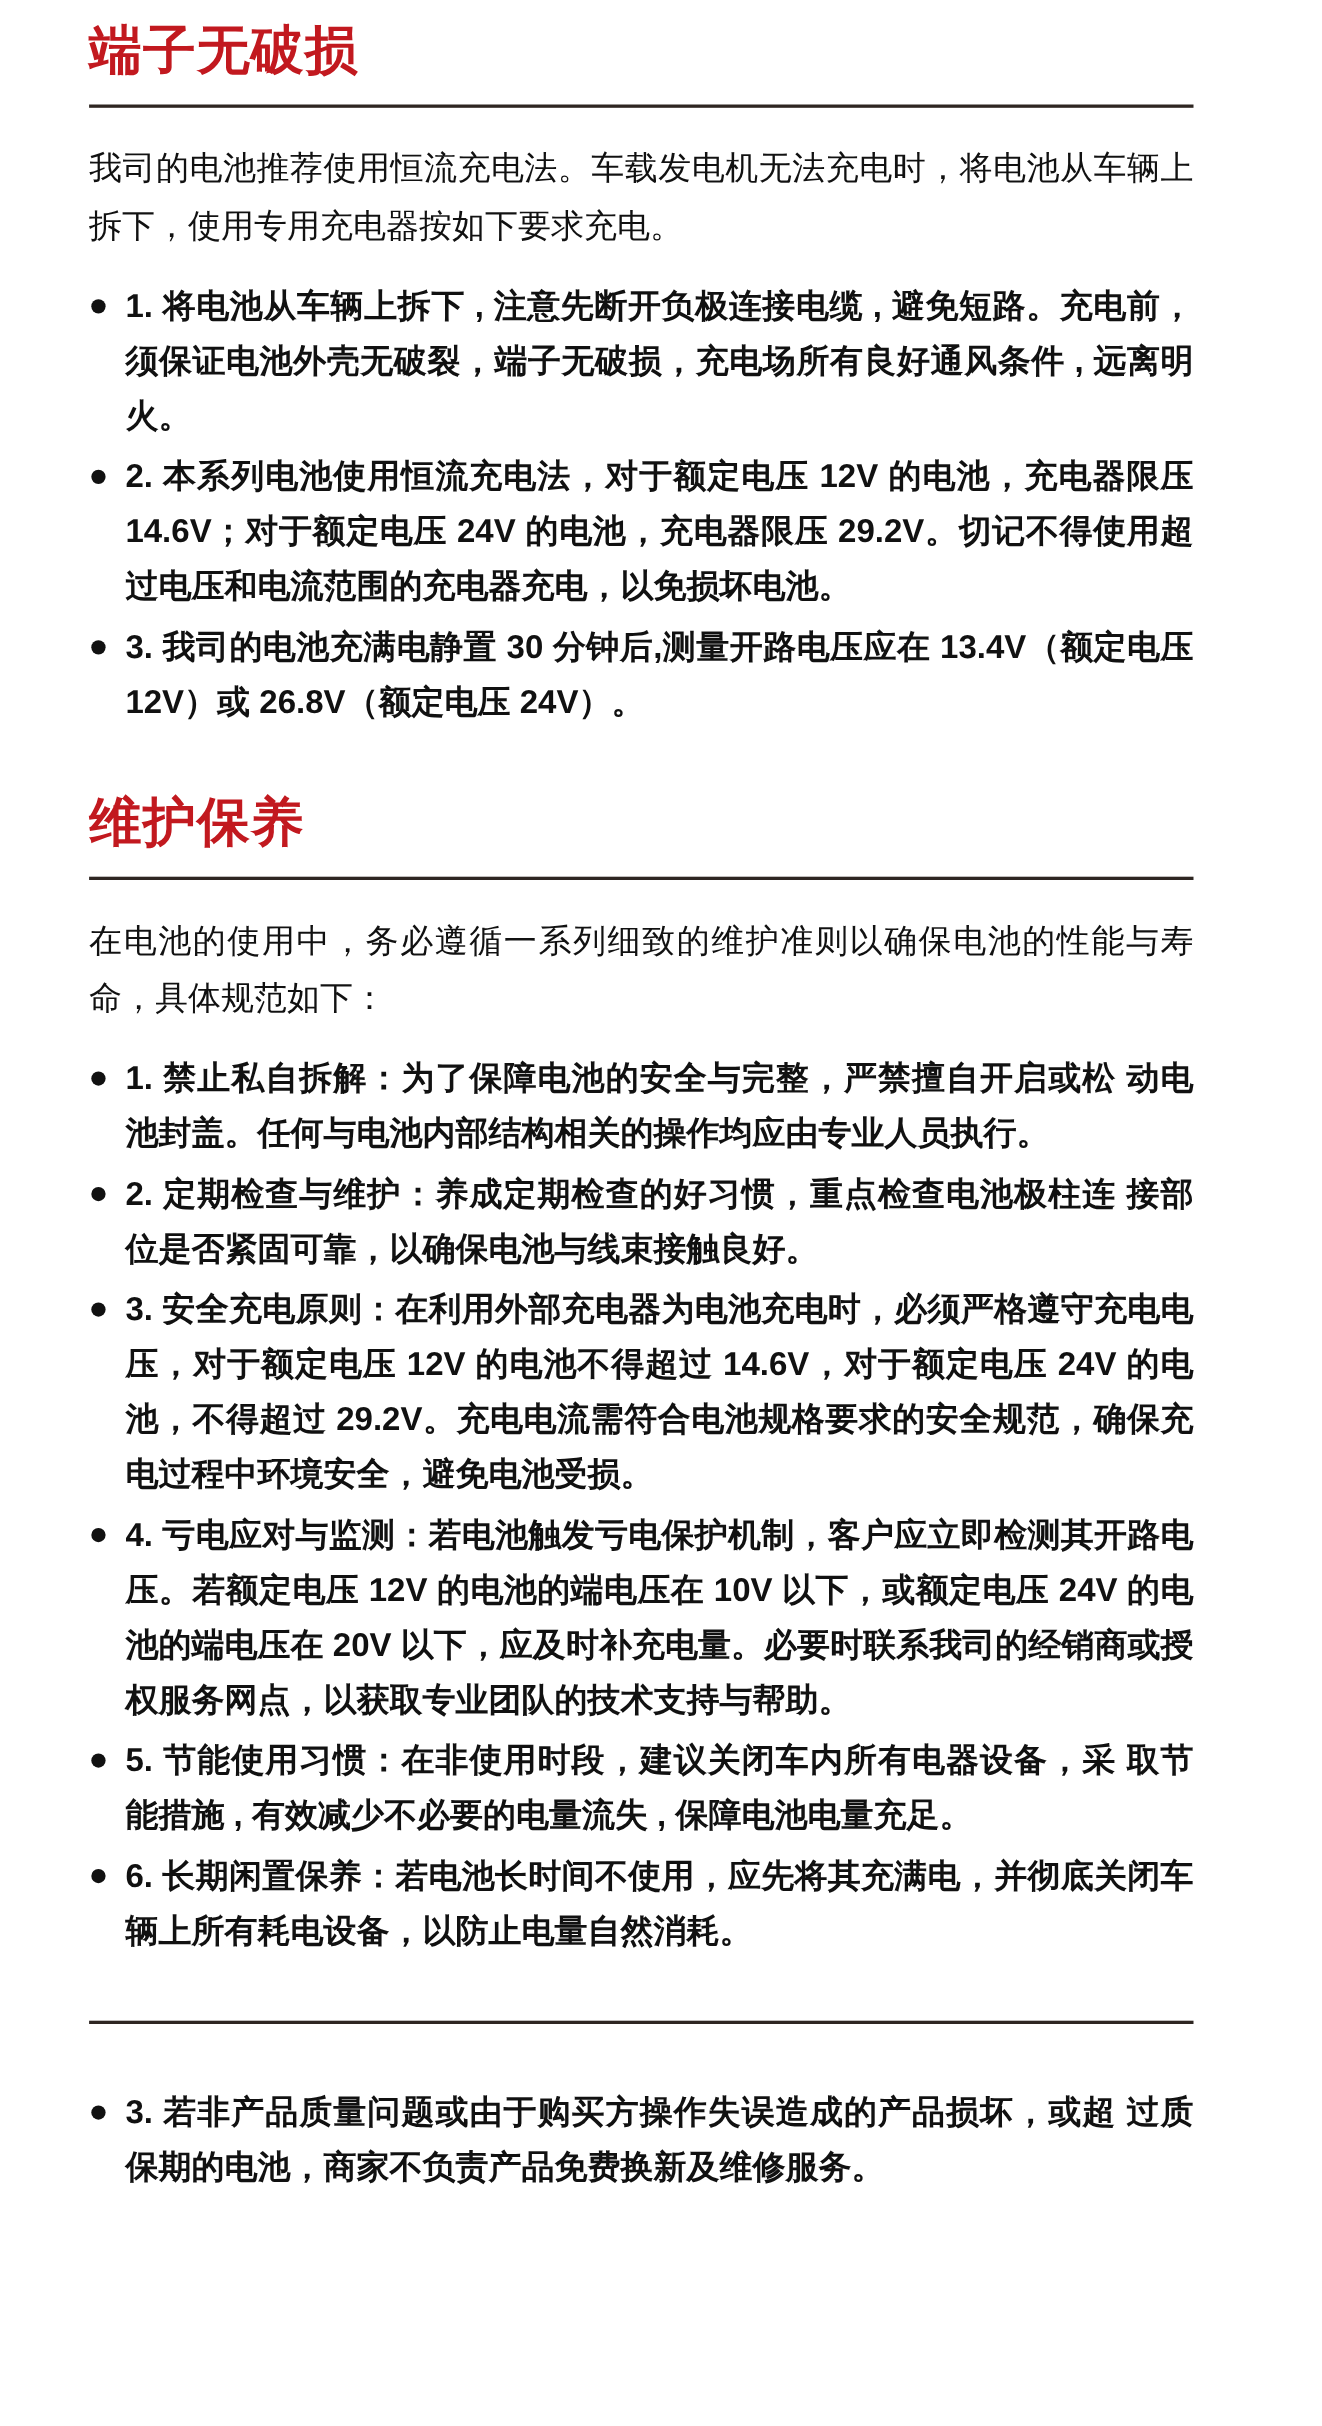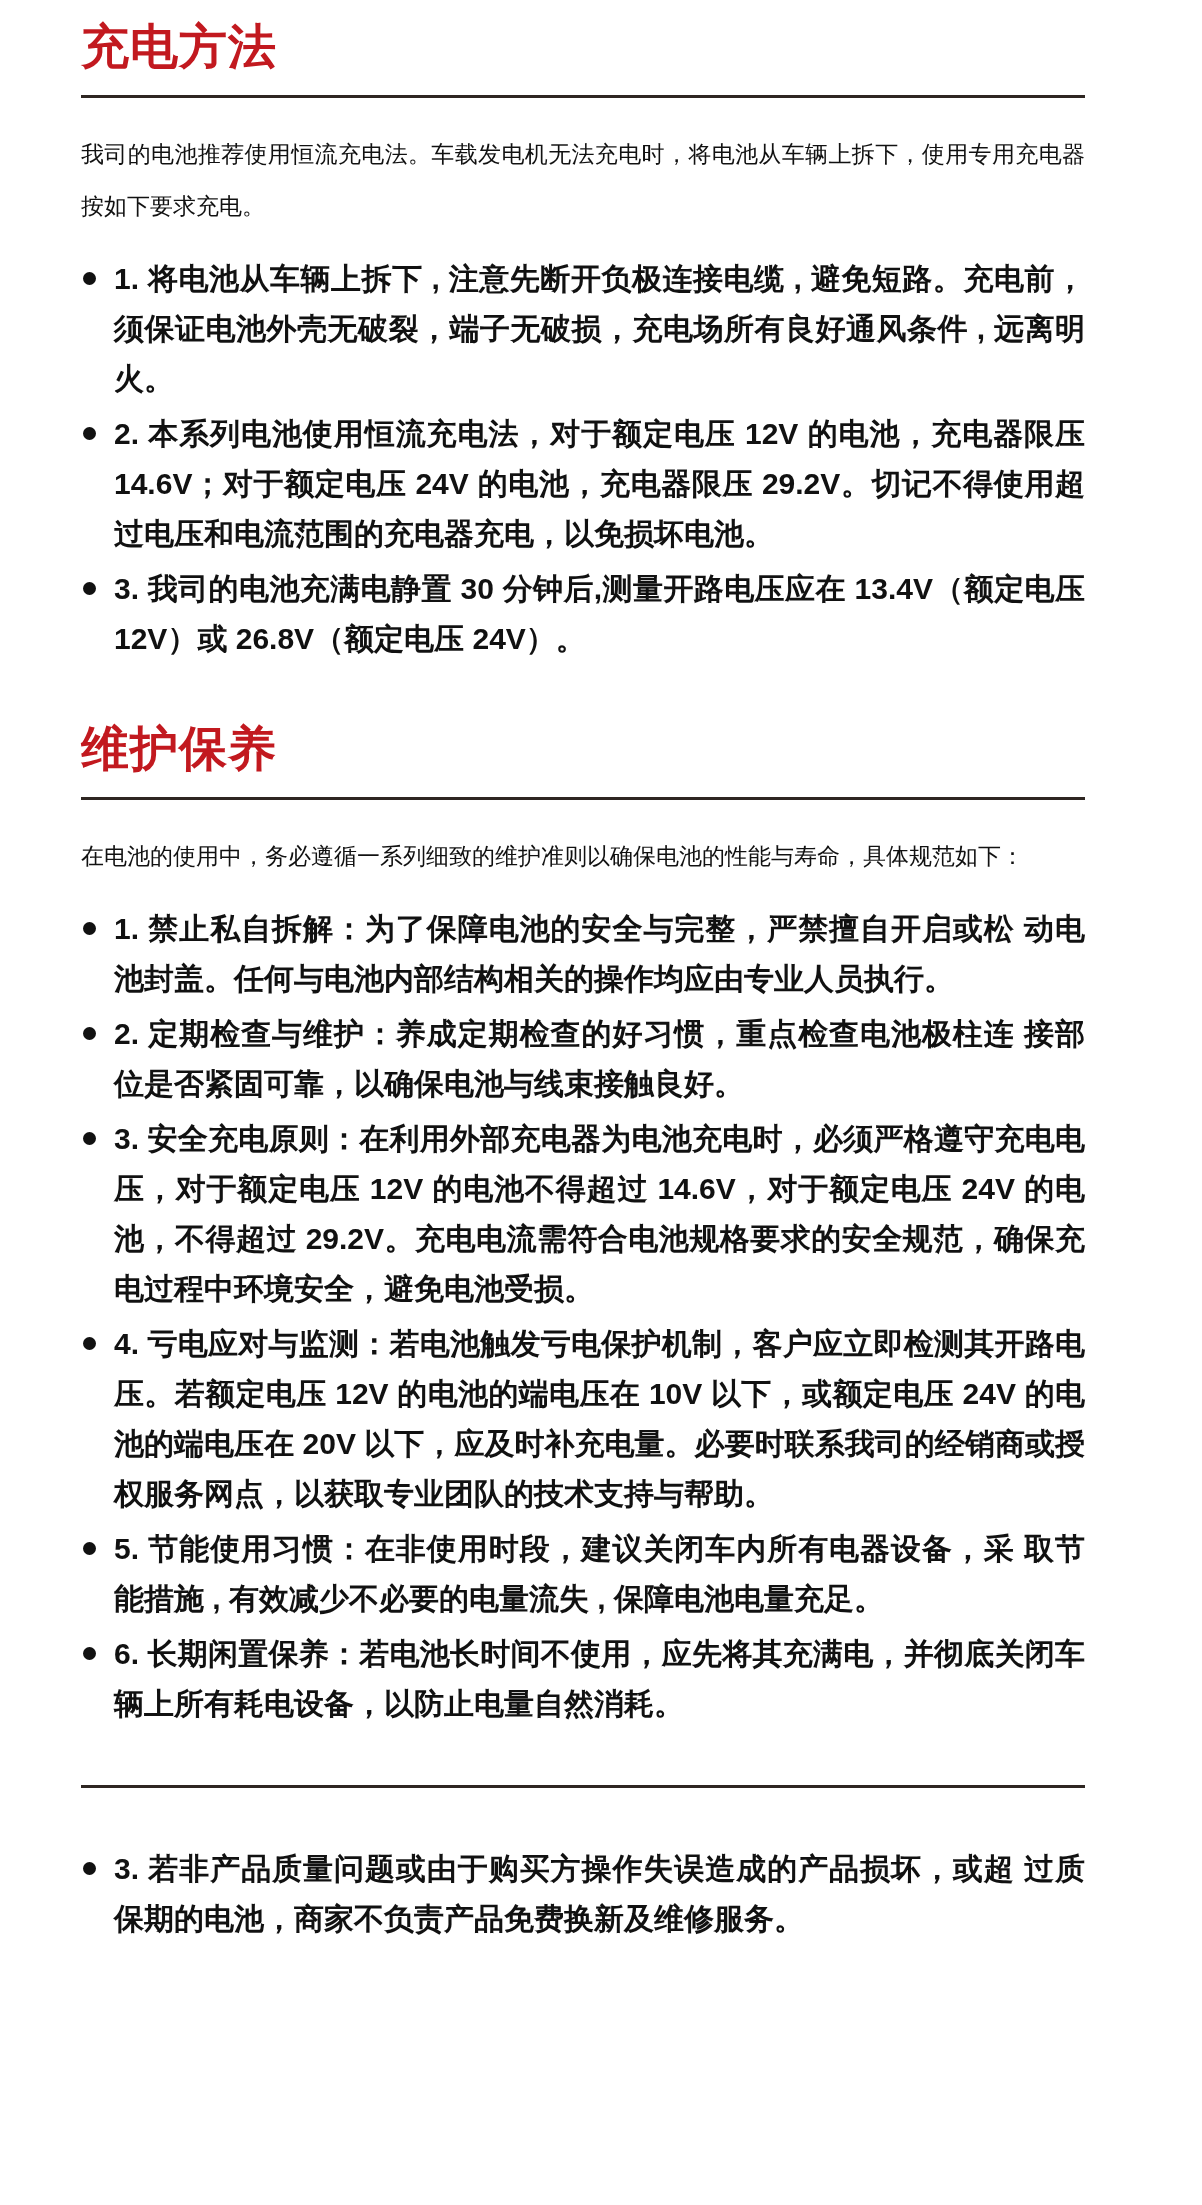--- a/index.html
+++ b/index.html
@@ -31,21 +31,21 @@
     letter-spacing: 1px;
     color: #C2191F;
   }
   .rule {
     height: 3px;
     background: #2E2622;
     margin-top: 19px;
   }
   .intro {
     margin: 30px 0 0 0;
-    font-size: 23px;
+    font-size: 30px;
     line-height: 52px;
     font-weight: 500;
     text-align: justify;
   }
   ul.bullet-list {
     list-style: none;
     margin: 22px 0 0 0;
     padding: 0;
   }
   
@@ -68,21 +68,21 @@
     border-radius: 50%;
     background: #111111;
   }
 </style>
 </head>
 <body>
 
 <div class="page">
 
   <div class="section">
-    <h1 class="section-title">充电方法</h1>
+    <h1 class="section-title">端子无破损</h1>
     <div class="rule"></div>
     <p class="intro">我司的电池推荐使用恒流充电法。车载发电机无法充电时，将电池从车辆上拆下，使用专用充电器按如下要求充电。</p>
     <ul class="bullet-list">
       <li>
         <span class="dot"></span>
         <span>1. 将电池从车辆上拆下 , 注意先断开负极连接电缆 , 避免短路。充电前，须保证电池外壳无破裂，端子无破损，充电场所有良好通风条件 , 远离明火。</span>
       </li>
       <li>
         <span class="dot"></span>
         <span>2. 本系列电池使用恒流充电法，对于额定电压 12V 的电池，充电器限压 14.6V；对于额定电压 24V 的电池，充电器限压 29.2V。切记不得使用超过电压和电流范围的充电器充电，以免损坏电池。</span>

